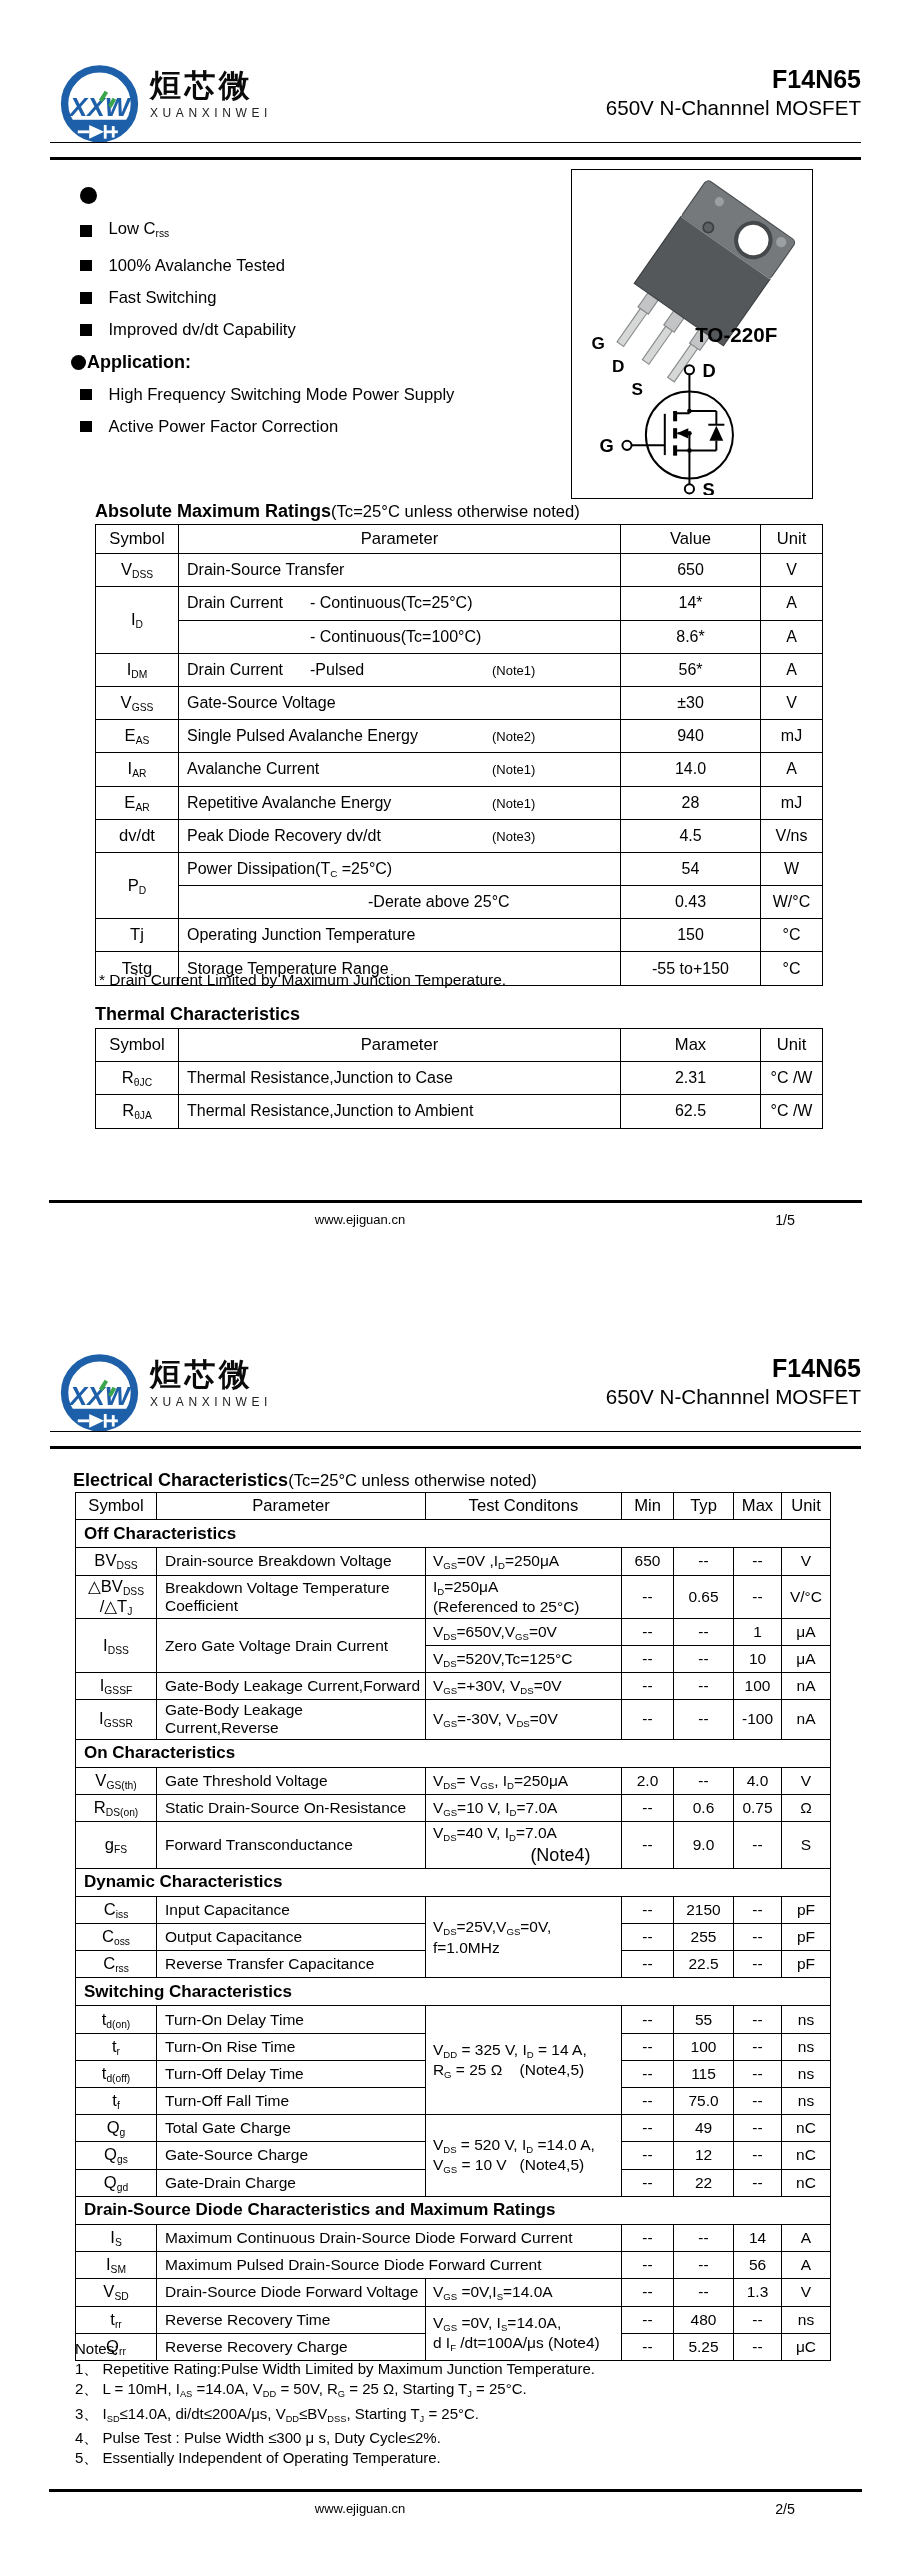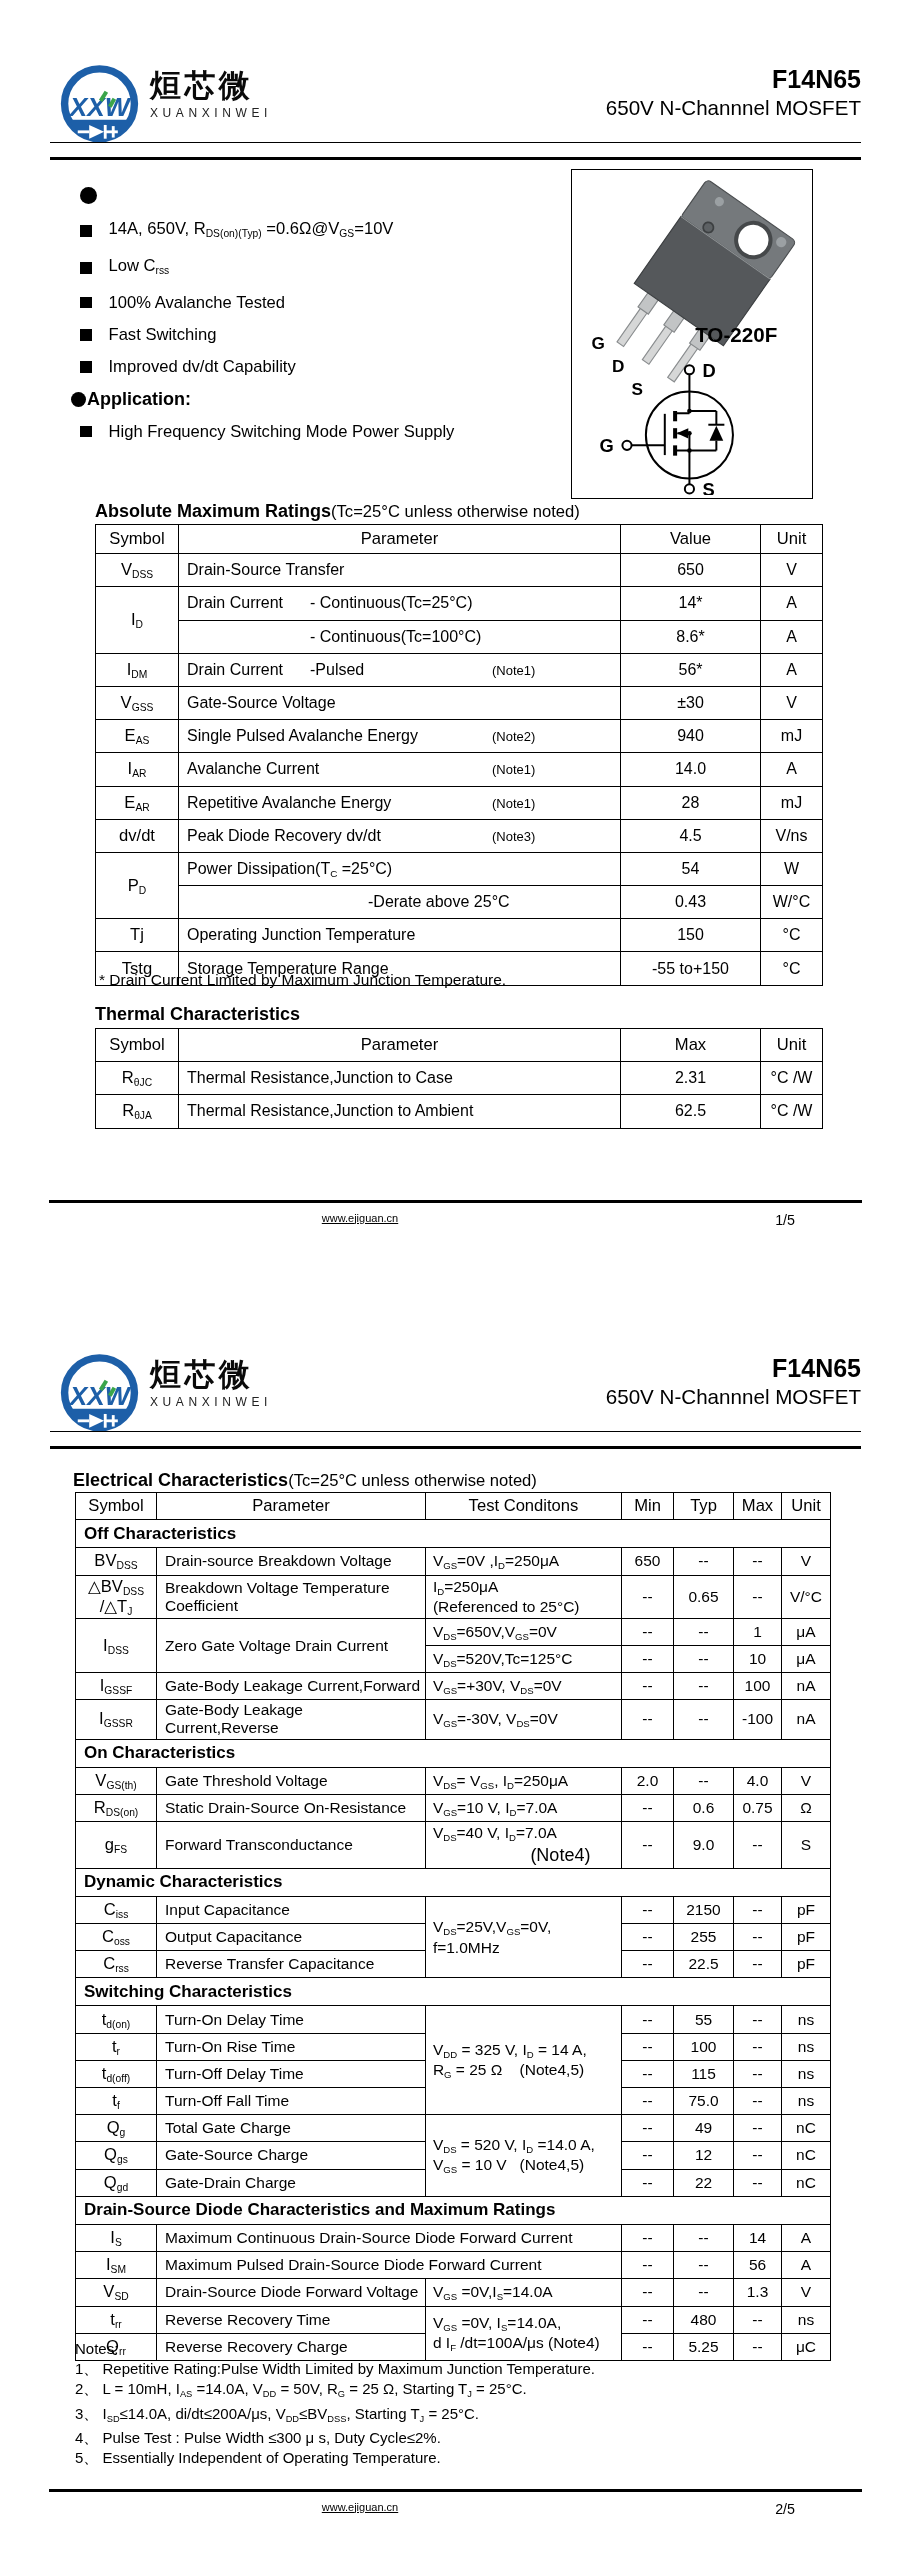--- a/index.html
+++ b/index.html
@@ -51,21 +51,21 @@
   .pnote{position:absolute;left:313px;top:50%;transform:translateY(-50%);font-size:13px;}
   .t2{display:block;text-align:right;padding-right:26px;font-size:18px;}
   .small{font-size:13.8px;}
   
   .footnote{position:absolute;font-size:15.5px;text-align:center;}
   .notes{position:absolute;left:75px;top:2339px;font-size:15px;line-height:20px;}
   .notes .nline{margin-bottom:0px;}
   
   .footer{position:absolute;left:0;width:910px;height:40px;}
   .fline{position:absolute;left:49px;top:0;width:813px;height:3.4px;background:#000;}
-  .furl{position:absolute;left:0;width:720px;text-align:center;top:11.5px;font-size:11px;text-decoration:underline;}
+  .furl{position:absolute;left:0;width:720px;text-align:center;top:11.5px;font-size:13px;}
   .fpage{position:absolute;right:115px;top:11.5px;font-size:14.3px;}
 </style>
 </head>
 <body>
 
 <div id="doc">
 
   <div class="header" style="top:62px;">
     <svg class="logo-svg" width="87" height="87" viewBox="0 0 152 152">
       <circle cx="76" cy="73" r="61" fill="#ffffff" stroke="#1d5fa8" stroke-width="13"></circle>
@@ -90,24 +90,20 @@
     <div class="pn">F14N65</div>
     <div class="fam">650V N-Channnel MOSFET</div>
     <div class="rule1"></div>
     <div class="rule2"></div>
   </div>
 
   <div class="features">
     <div class="lead-bullet"></div>
     <div class="feat">
         <span class="sq"></span>
-        <span>14A, 650V, R<sub>DS(on)(Typ)</sub> =0.6Ω@V<sub>GS</sub>=10V</span>
-      </div>
-    <div class="feat">
-        <span class="sq"></span>
         <span>Low C<sub>rss</sub></span>
       </div>
     <div class="feat">
         <span class="sq"></span>
         <span>100% Avalanche Tested</span>
       </div>
     <div class="feat">
         <span class="sq"></span>
         <span>Fast Switching</span>
       </div>
@@ -115,20 +111,24 @@
         <span class="sq"></span>
         <span>Improved dv/dt Capability</span>
       </div>
     <div class="app-line">
         <span class="app-dot"></span>
         <span class="app-label">Application:</span>
       </div>
     <div class="feat">
         <span class="sq"></span>
         <span>High Frequency Switching Mode Power Supply</span>
+      </div>
+    <div class="feat">
+        <span class="sq"></span>
+        <span>Active Power Factor Correction</span>
       </div>
   </div>
 
   <div class="pkgbox">
     <svg width="236" height="325" viewBox="0 0 412 566">
 
       <g transform="translate(245,168) rotate(35)">
         <rect x="-97" y="103" width="14" height="100" fill="#d6d7d7" stroke="#8a8d8f" stroke-width="2" transform="translate(36,0)"></rect>
         <rect x="-7" y="103" width="14" height="100" fill="#d6d7d7" stroke="#8a8d8f" stroke-width="2"></rect>
         <rect x="83" y="103" width="14" height="100" fill="#d6d7d7" stroke="#8a8d8f" stroke-width="2" transform="translate(-36,0)"></rect>

